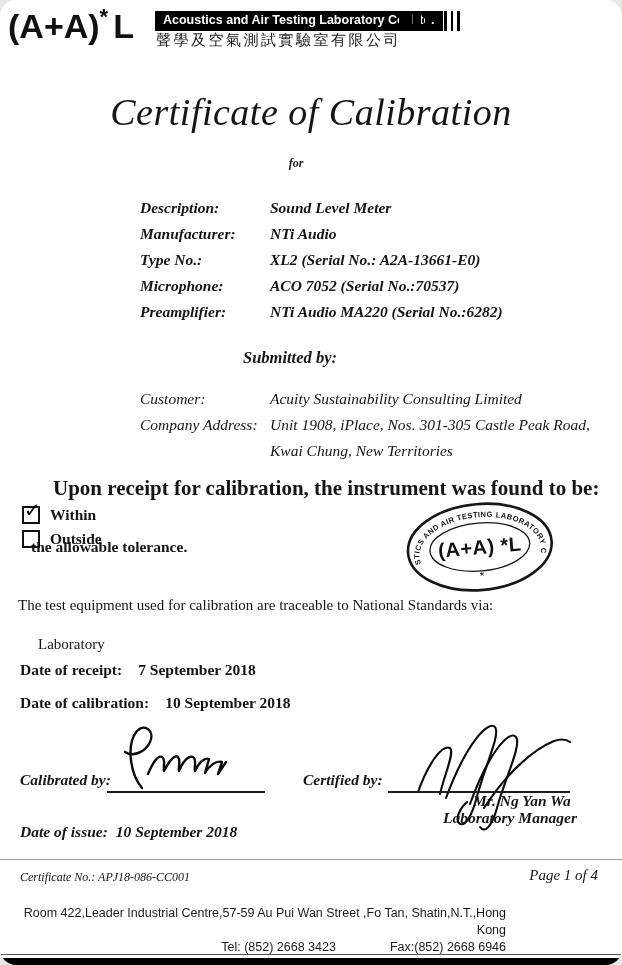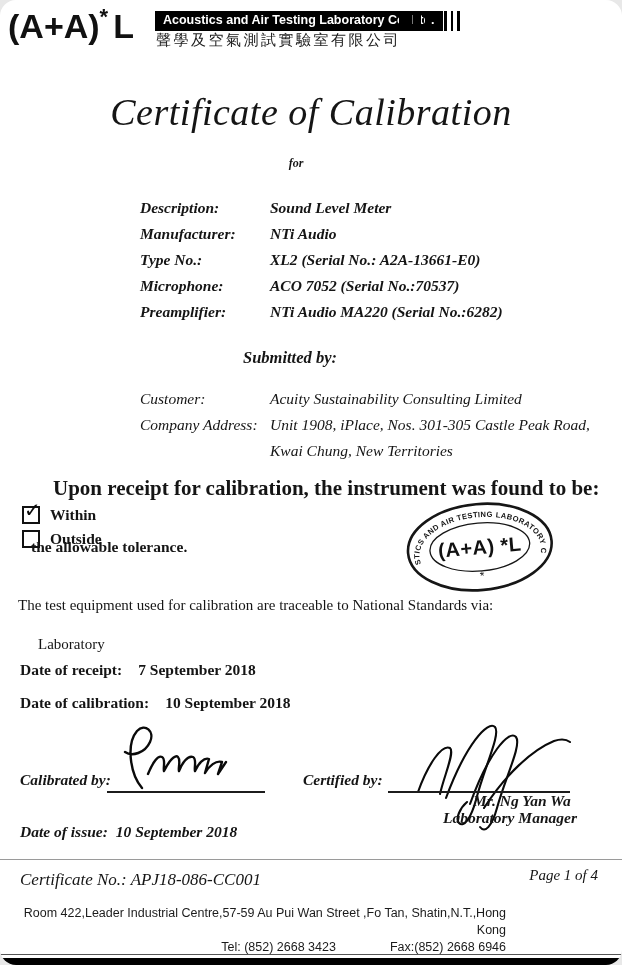--- a/index.html
+++ b/index.html
@@ -67,21 +67,21 @@
     border-bottom:2px solid #1c1c1c; }
   .cert-line { position:absolute; left:388px; top:776px; width:182px; height:15px;
     border-bottom:2px solid #1c1c1c; }
   .cal-title { position:absolute; left:133px; top:794px; font-weight:bold; font-style:italic; font-size:15.5px; }
   .cert-name { position:absolute; left:473px; top:792px; font-weight:bold; font-style:italic; font-size:15.5px; }
   .cert-title { position:absolute; left:443px; top:809px; font-weight:bold; font-style:italic; font-size:15.5px; }
   .date-issue { position:absolute; left:20px; top:823px; font-weight:bold; font-style:italic; font-size:15.5px; }
   .date-issue .val { margin-left:8px; }
   
   .foot-rule { position:absolute; left:0; top:859px; width:622px; border-top:1px solid #9a9a9a; }
-  .cert-no { position:absolute; left:20px; top:870px; font-style:italic; font-size:17px; }
+  .cert-no { position:absolute; left:20px; top:870px; font-style:italic; font-size:12px; }
   .page-no { position:absolute; right:24px; top:867px; font-style:italic; font-size:15px; }
   .addr { position:absolute; left:0; top:905px; width:506px; text-align:right;
     font-family:"Liberation Sans", sans-serif; font-size:12.5px; line-height:17px; color:#1b1b1b; }
   .addr .gap-fax { margin-left:54px; }
   .addr .gap-mail { margin-left:24px; }
   .rule-thin { position:absolute; left:0; top:954px; width:622px; height:1px; background:#555; }
   .rule-thick { position:absolute; left:0; top:958px; width:622px; height:7px; background:#000; }
 </style>
 </head>
 <body>

